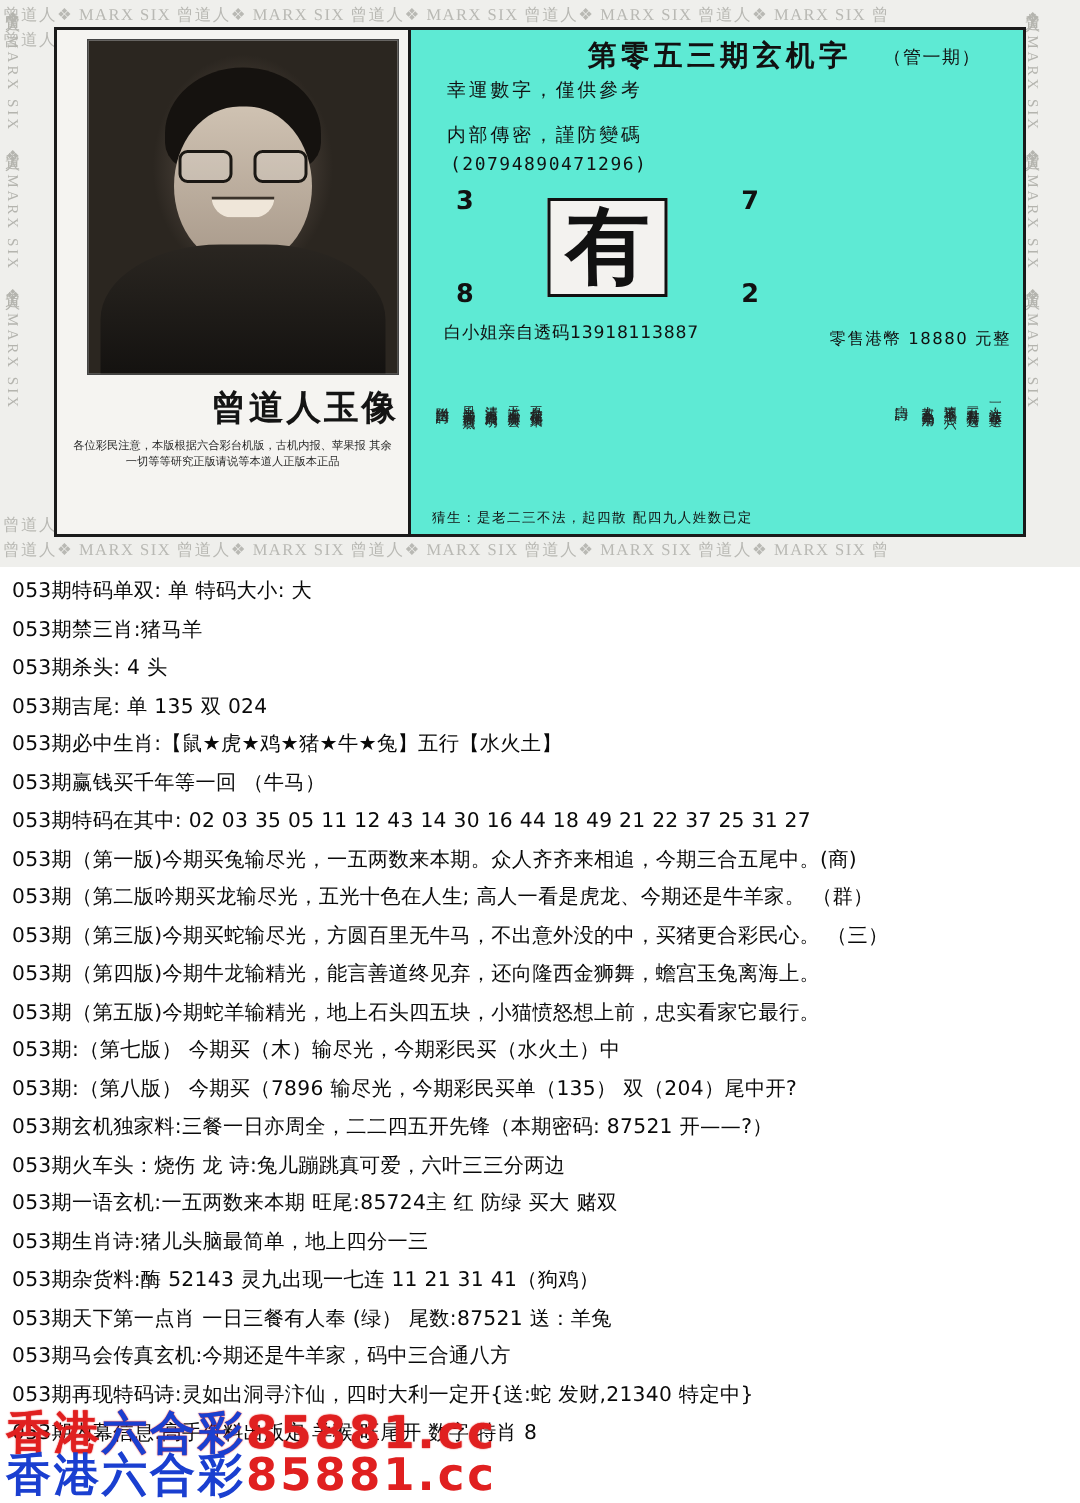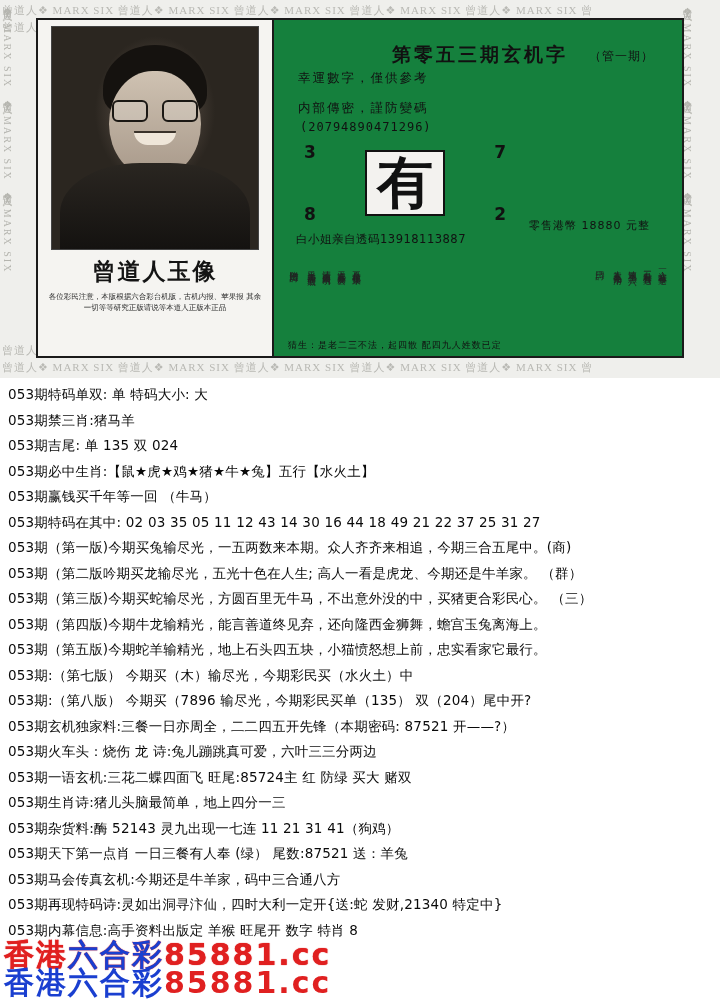--- a/index.html
+++ b/index.html
@@ -68,21 +68,21 @@
     display: flex;
   }
 
   
   .photo-panel {
     width: 236px;
     border-right: 2px solid #1a1a1a;
     box-sizing: border-box;
     display: flex;
     flex-direction: column;
-    align-items: center;
+    align-items: flex-end;
     padding: 6px 6px 2px 6px;
     background: #f5f4f1;
   }
   .photo {
     width: 206px;
     height: 222px;
     background:
       radial-gradient(ellipse 60px 75px at 50% 38%, #6e6257 0%, #4a4139 55%, #2b2620 100%),
       linear-gradient(180deg, #d8d6d0 0%, #9a9790 35%, #3b3934 100%);
     position: relative;
@@ -154,23 +154,23 @@
     line-height: 11px;
     color: #2a2a2a;
     text-align: center;
     padding: 0 2px;
   }
 
   
   .text-panel {
     flex: 1;
     position: relative;
-    padding: 18px 10px 4px 14px;
+    padding: 0 10px 4px 14px;
     box-sizing: border-box;
-    background: #15803d;
+    background: #5eead4;
   }
   .rt-head {
     text-align: center;
     font-weight: bold;
     font-size: 19px;
     letter-spacing: 3px;
     margin: 4px 0 0 0;
     position: relative;
   }
   .rt-head .qi {
@@ -224,21 +224,21 @@
   .corner.bl { left: 4px; bottom: 2px; }
   .corner.br { right: 4px; bottom: 2px; }
 
   .rt-phone {
     font-size: 11.5px;
     letter-spacing: 0.5px;
     margin: 6px 0 0 8px;
   }
   .rt-price {
     position: absolute;
-    right: 32px;
+    right: 8px;
     top: 198px;
     font-size: 11px;
     letter-spacing: 1px;
   }
   .poem-block {
     position: absolute;
     left: 14px;
     bottom: 34px;
     right: 10px;
     display: flex;
@@ -385,34 +385,35 @@
       </div>
 
       <div class="rt-foot">猜生：是老二三不法，起四散                  配四九人姓数已定</div>
     </div>
   </div>
 </div>
 
 <div class="lines">
   <div class="line">053期特码单双:   单    特码大小: 大</div>
   <div class="line">053期禁三肖:猪马羊</div>
+  <div class="line">053期杀头: 4 头</div>
   <div class="line">053期吉尾: 单 135  双 024</div>
   <div class="line">053期必中生肖:【鼠★虎★鸡★猪★牛★兔】五行【水火土】</div>
   <div class="line">053期赢钱买千年等一回 （牛马）</div>
   <div class="line">053期特码在其中: 02  03  35  05  11  12  43  14  30  16  44  18  49  21  22  37  25  31  27</div>
   <div class="line">053期（第一版)今期买兔输尽光，一五两数来本期。众人齐齐来相追，今期三合五尾中。(商)</div>
   <div class="line">053期（第二版吟期买龙输尽光，五光十色在人生; 高人一看是虎龙、今期还是牛羊家。 （群）</div>
   <div class="line">053期（第三版)今期买蛇输尽光，方圆百里无牛马，不出意外没的中，买猪更合彩民心。       （三）</div>
   <div class="line">053期（第四版)今期牛龙输精光，能言善道终见弃，还向隆西金狮舞，蟾宫玉兔离海上。</div>
   <div class="line">053期（第五版)今期蛇羊输精光，地上石头四五块，小猫愤怒想上前，忠实看家它最行。</div>
   <div class="line">053期:（第七版） 今期买（木）输尽光，今期彩民买（水火土）中</div>
   <div class="line">053期:（第八版） 今期买（7896 输尽光，今期彩民买单（135） 双（204）尾中开?</div>
   <div class="line">053期玄机独家料:三餐一日亦周全，二二四五开先锋（本期密码: 87521    开——?）</div>
   <div class="line">053期火车头：烧伤 龙 诗:兔儿蹦跳真可爱，六叶三三分两边</div>
-  <div class="line">053期一语玄机:三花二蝶四面飞    旺尾:85724主 红  防绿  买大  赌双</div>
+  <div class="line">053期一语玄机:一五两数来本期    旺尾:85724主 红  防绿  买大  赌双</div>
   <div class="line">053期生肖诗:猪儿头脑最简单，地上四分一三</div>
   <div class="line">053期杂货料:酶    52143      灵九出现一七连    11  21  31 41（狗鸡）</div>
   <div class="line">053期天下第一点肖   一日三餐有人奉       (绿）  尾数:87521  送：羊兔</div>
   <div class="line">053期马会传真玄机:今期还是牛羊家，码中三合通八方</div>
   <div class="line">053期再现特码诗:灵如出洞寻汴仙，四时大利一定开{送:蛇  发财,21340    特定中}</div>
   <div class="line">053期内幕信息:高手资料出版定  羊猴    旺尾开  数字   特肖  8</div>
 
 </div>
 
 <div class="watermark">

